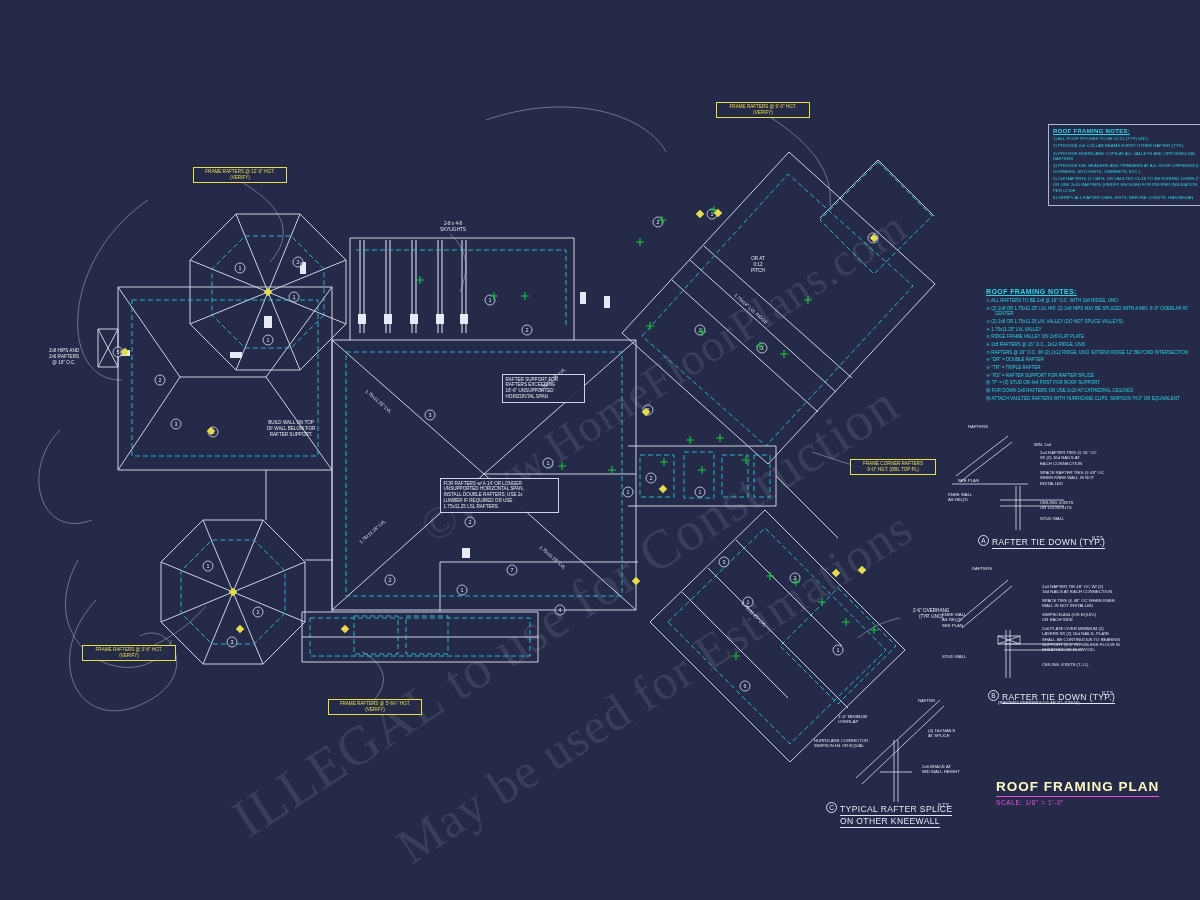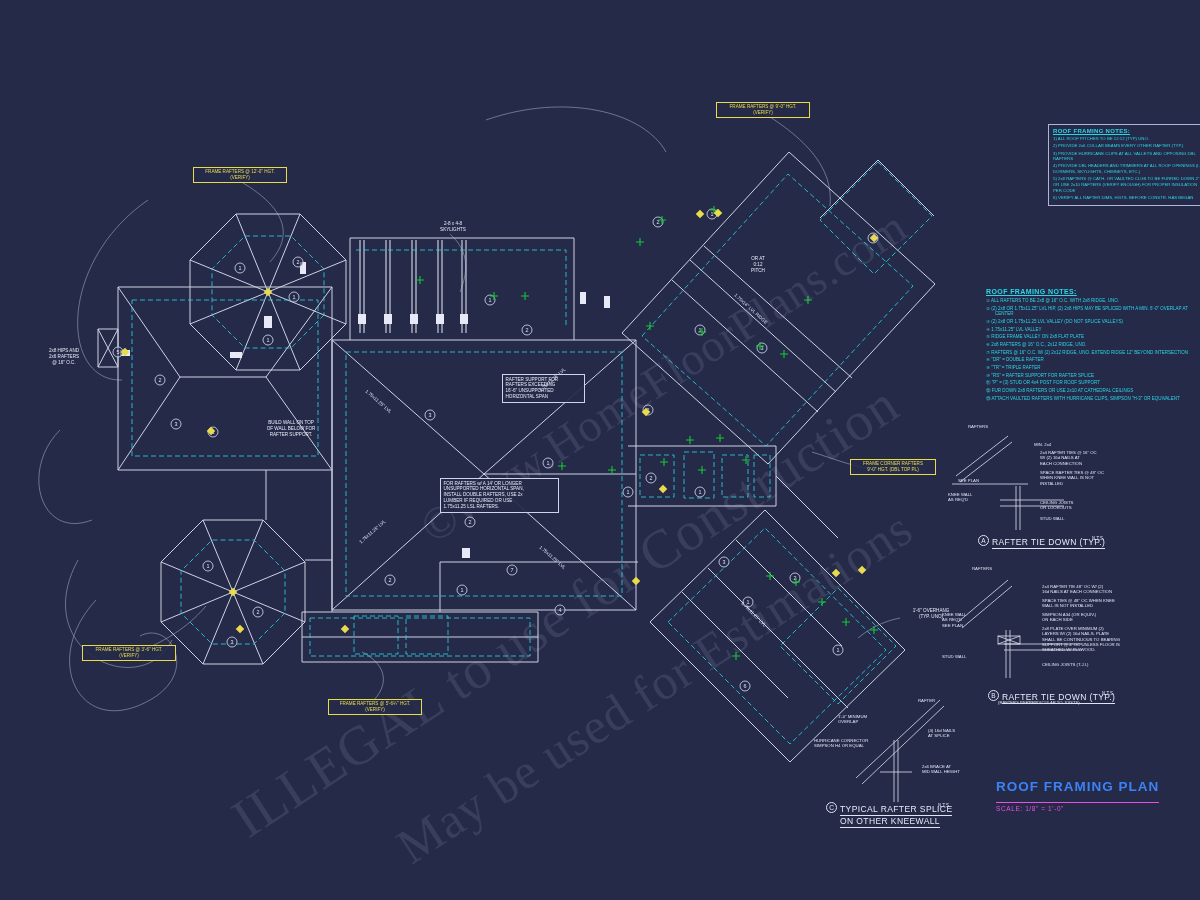--- a/index.html
+++ b/index.html
@@ -33,22 +33,22 @@
   .legend li{font-size:4.5px;line-height:1.3;margin-bottom:1.8px;padding-left:9px;text-indent:-9px;}
   
   .detail-title{position:absolute;color:#e7eaf6;white-space:nowrap;}
   .circ{display:inline-block;width:9px;height:9px;border:1px solid #dfe3f2;border-radius:50%;
       text-align:center;line-height:9px;font-size:6.5px;margin-right:3px;vertical-align:middle;}
   .dt-text{font-size:8.5px;letter-spacing:.4px;border-bottom:1px solid #dfe3f2;padding-bottom:1px;}
   .dt-sub{position:absolute;color:#dfe3f2;font-size:4.2px;white-space:nowrap;}
   .nts{position:absolute;color:#dfe3f2;font-size:4.5px;}
   
   .title-block{position:absolute;left:996px;top:777px;}
-  .sheet-title{color:#3b82f6;font-weight:bold;font-size:13.5px;letter-spacing:1px;
-      border-bottom:1.3px solid #ea4fe0;padding-bottom:8px;display:inline-block;white-space:nowrap;}
+  .sheet-title{color:#fef9c3;font-weight:bold;font-size:13.5px;letter-spacing:1px;
+      border-bottom:1.3px solid #ea4fe0;padding-bottom:2px;display:inline-block;white-space:nowrap;}
   .sheet-scale{color:#ea4fe0;font-size:6.5px;margin-top:2px;letter-spacing:.6px;}
 </style>
 </head>
 <body>
 
 <div class="sheet">
 
   <svg width="1200" height="900" viewBox="0 0 1200 900">
 
     <g stroke="#dce1f0" fill="none" stroke-width="1" opacity="0.92">

